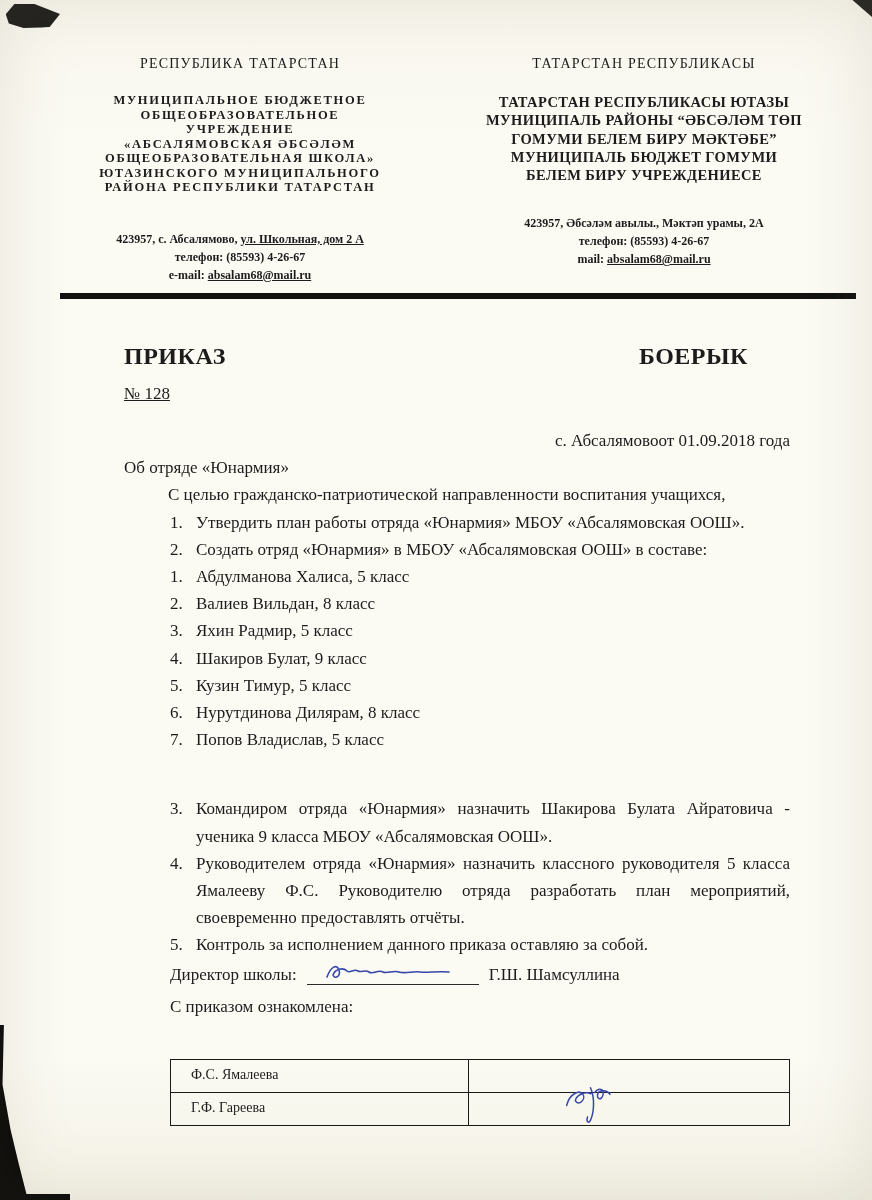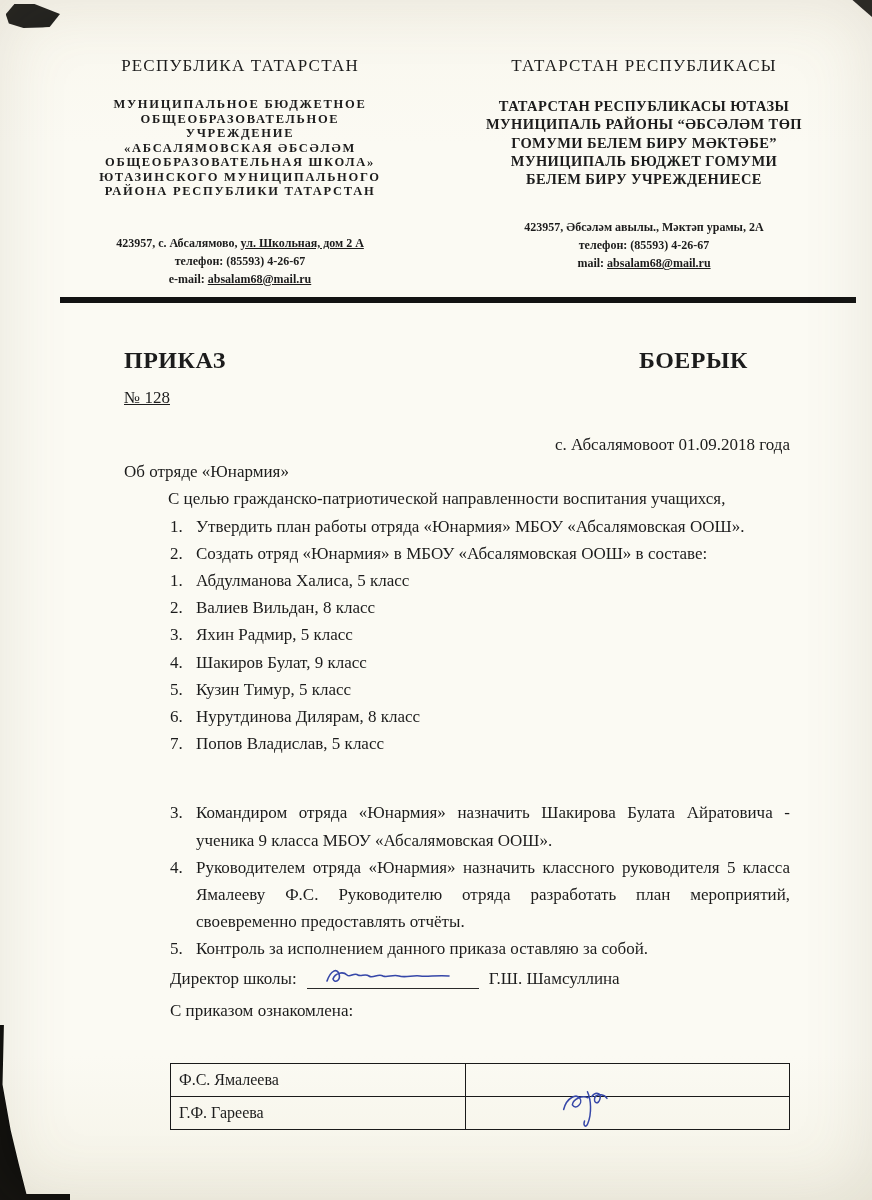--- a/index.html
+++ b/index.html
@@ -22,21 +22,21 @@
     clip-path:polygon(35% 0,100% 0,100% 100%,70% 55%);opacity:.9;}
   .edge-bl{position:absolute;left:0;bottom:0;width:28px;height:175px;background:#0b0b0a;
     clip-path:polygon(0% 0%,14% 0%,9% 34%,38% 60%,68% 80%,100% 100%,0% 100%);}
   .edge-b{position:absolute;left:0;bottom:0;width:70px;height:6px;background:#0b0b0a;}
 
   
   .letterhead{display:flex;justify-content:space-between;padding:56px 38px 0 64px;}
   .lh-col{text-align:center;}
   .lh-col.left{width:352px;}
   .lh-col.right{width:380px;}
-  .country{font-size:17px;letter-spacing:1.2px;margin-bottom:21px;}
+  .country{font-size:14px;letter-spacing:1.2px;margin-bottom:21px;}
   .org-left div{font-size:12.5px;font-weight:bold;letter-spacing:1.7px;line-height:1.16;}
   .org-right div{font-size:14.5px;font-weight:bold;letter-spacing:.4px;line-height:1.26;}
   .contact{font-size:12px;font-weight:bold;line-height:1.5;}
   .contact.cl{margin-top:35px;}
   .contact.cr{margin-top:30px;}
   .u{text-decoration:underline;}
 
   .divider{height:6px;background:#121212;margin:9px 16px 0 60px;}
 
   
@@ -54,22 +54,22 @@
   .mitem{display:flex;}
   .mitem .onum{flex:none;width:26px;}
   .gap-lg{height:42px;}
   .sign-row{display:flex;align-items:flex-end;margin-left:46px;margin-top:2px;}
   .sig-line{position:relative;display:inline-block;width:172px;height:24px;
     border-bottom:1.6px solid #2a2a2a;margin:0 10px 3px 10px;}
   .sig-line svg{position:absolute;left:16px;bottom:1px;}
   .ack{margin-left:46px;margin-top:5px;}
 
   table.sign-table{border-collapse:collapse;margin:38px 0 0 46px;table-layout:fixed;}
-  table.sign-table td{border:1.6px solid #1a1a1a;height:30px;padding:1px 8px;
-    font-size:16px;vertical-align:middle;}
+  table.sign-table td{border:1.6px solid #1a1a1a;height:30px;padding:1px 20px;
+    font-size:14px;vertical-align:middle;}
   td.c1{width:296px;}
   td.c2{width:334px;position:relative;}
   .cell-sig{position:absolute;left:92px;top:-9px;transform:rotate(-4deg);}
 </style>
 </head>
 <body>
 
 <div class="page">
 
   <div class="blot-tl"></div>

